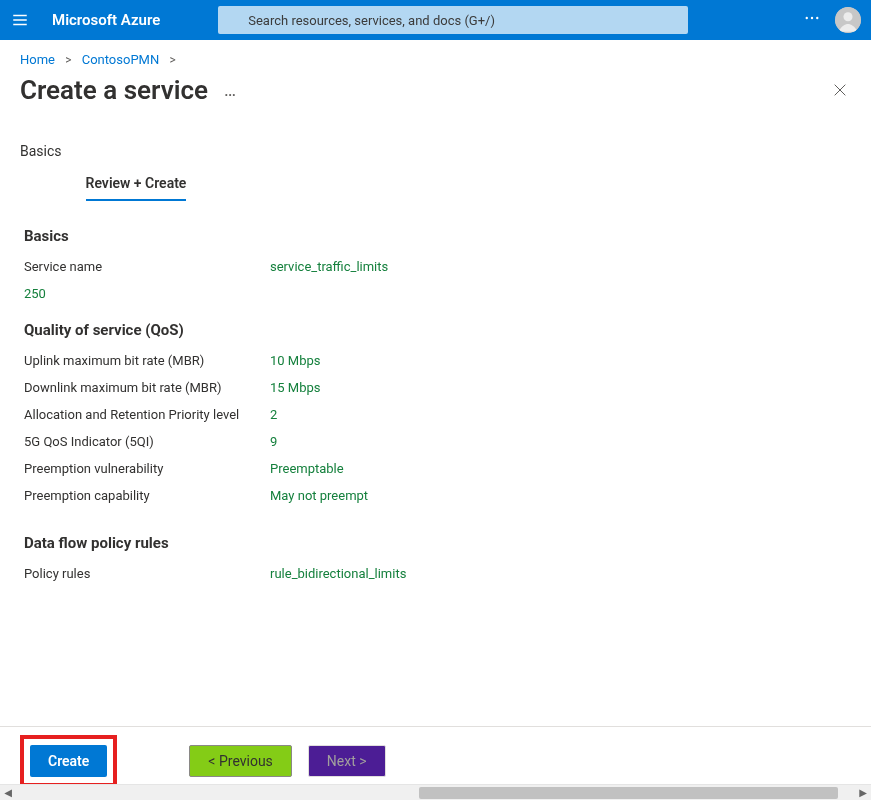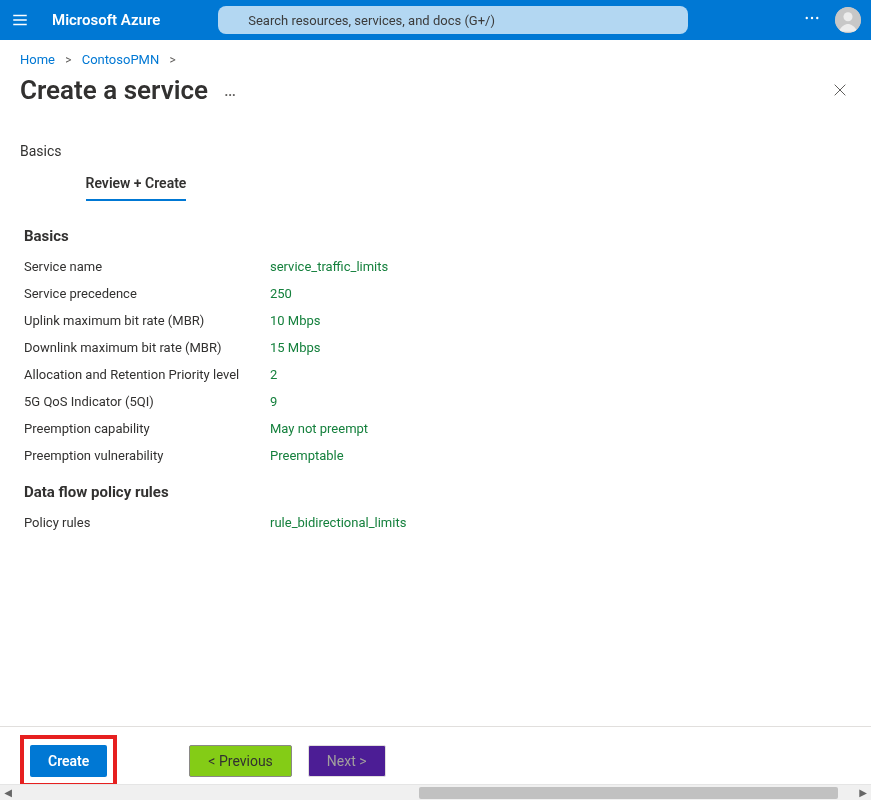--- a/index.html
+++ b/index.html
@@ -41,21 +41,21 @@
     }
     .search-wrap {
       margin-left: 58px;
       flex: 0 0 auto;
     }
     .search-box {
       width: 470px;
       height: 28px;
       background: #b3d7f2;
       border: none;
-      border-radius: 8px;
+      border-radius: 2px;
       padding: 0 8px 0 30px;
       font-size: 13px;
       color: #1b1b1b;
       outline: none;
       position: relative;
     }
     .search-container {
       position: relative;
       display: inline-block;
     }
@@ -349,50 +349,50 @@
   </div>
 
   <div class="content-scroll">
 
     <div class="section-header">Basics</div>
     <div class="kv-row">
       <div class="kv-label">Service name</div>
       <div class="kv-value">service_traffic_limits</div>
     </div>
     <div class="kv-row">
-      <div class="kv-label">Service precedence</div>
       <div class="kv-value">250</div>
     </div>
 
+    <div class="section-header" style="margin-top:20px">Quality of service (QoS)</div>
     <div class="kv-row">
       <div class="kv-label">Uplink maximum bit rate (MBR)</div>
       <div class="kv-value">10 Mbps</div>
     </div>
     <div class="kv-row">
       <div class="kv-label">Downlink maximum bit rate (MBR)</div>
       <div class="kv-value">15 Mbps</div>
     </div>
     <div class="kv-row">
       <div class="kv-label">Allocation and Retention Priority level</div>
       <div class="kv-value">2</div>
     </div>
     <div class="kv-row">
       <div class="kv-label">5G QoS Indicator (5QI)</div>
       <div class="kv-value">9</div>
     </div>
     <div class="kv-row">
+      <div class="kv-label">Preemption vulnerability</div>
+      <div class="kv-value">Preemptable</div>
+    </div>
+    <div class="kv-row">
       <div class="kv-label">Preemption capability</div>
       <div class="kv-value">May not preempt</div>
     </div>
-    <div class="kv-row">
-      <div class="kv-label">Preemption vulnerability</div>
-      <div class="kv-value">Preemptable</div>
-    </div>
-
-    <div class="section-header" style="margin-top:20px">Data flow policy rules</div>
+
+    <div class="section-header" style="margin-top:31px">Data flow policy rules</div>
     <div class="kv-row">
       <div class="kv-label">Policy rules</div>
       <div class="kv-value">rule_bidirectional_limits</div>
     </div>
 
   </div>
 
   <div class="footer-bar">
     <span class="highlight-box">
       <button class="btn btn-primary">Create</button>

